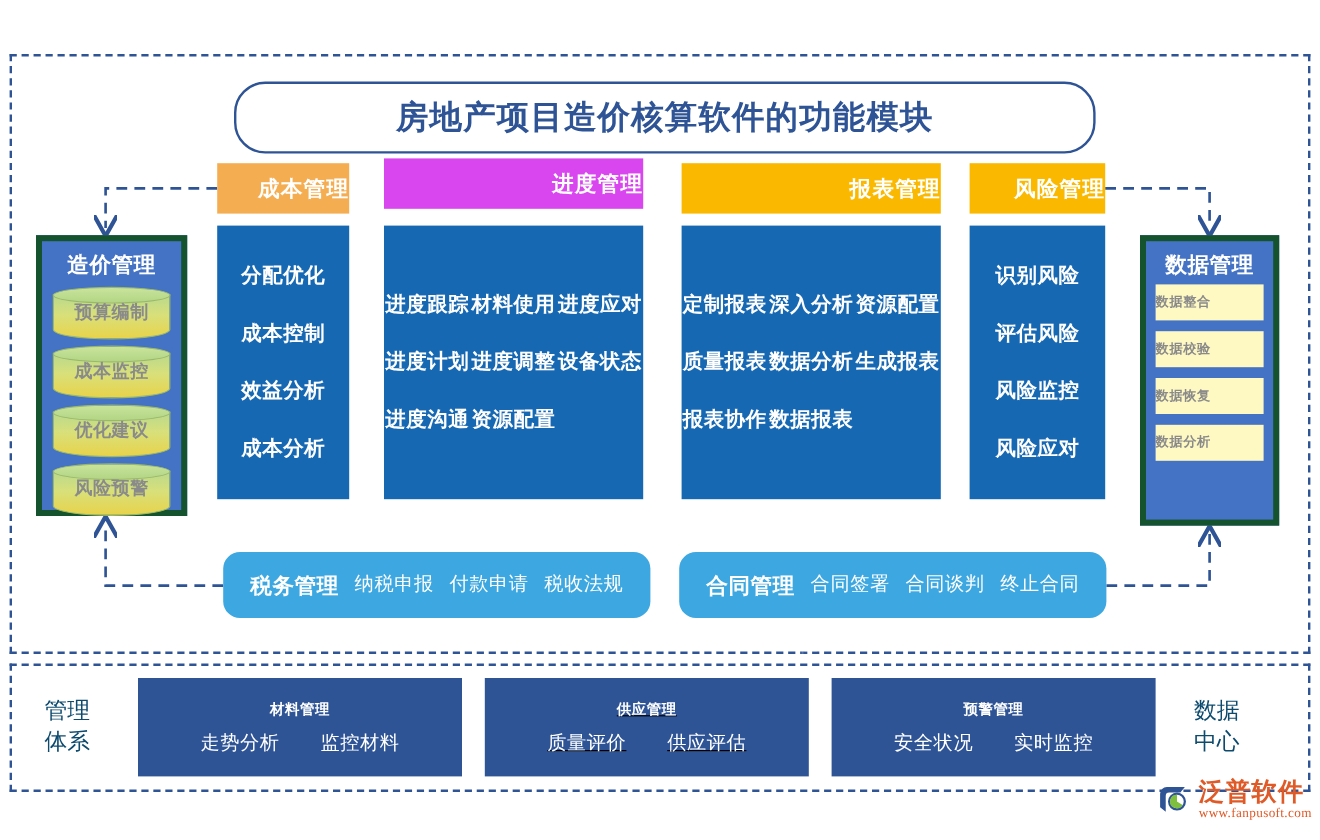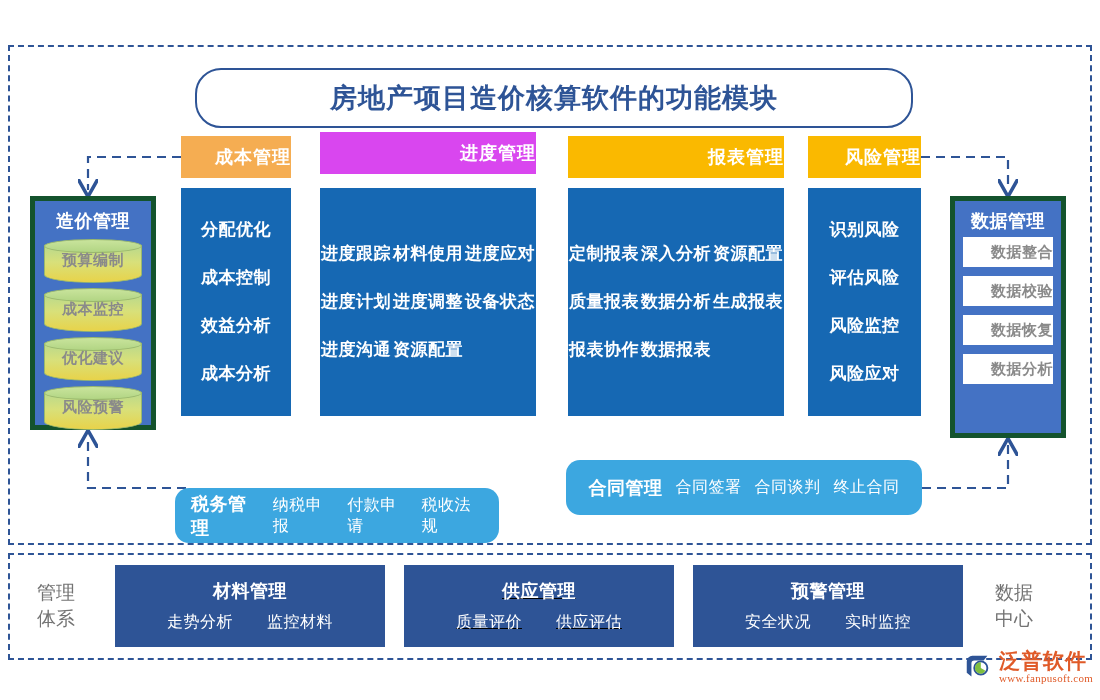--- a/index.html
+++ b/index.html
@@ -97,51 +97,51 @@
     border-radius: 50%;
     border: 1px solid #9ab86d;
   }
   .cyl-label {
     position: absolute; left: 0; right: 0; top: 12px;
     text-align: center; color: #8a8a8a; font-size: 15px; font-weight: bold;
     letter-spacing: .5px;
   }
   .dbox-wrap { padding: 4px 8px 0 8px; }
   .dbox {
-    background: #ffffff; color: #8a8a8a; font-size: 15px; font-weight: bold;
-    text-align: right; line-height: 30px; height: 30px; margin-bottom: 9px;
+    background: #fef9c3; color: #8a8a8a; font-size: 11px; font-weight: bold;
+    text-align: left; line-height: 30px; height: 30px; margin-bottom: 9px;
     letter-spacing: .5px;
   }
 
   
   .rbar {
     position: absolute; top: 460px; height: 55px; border-radius: 14px;
     background: #3CA7E0;
     display: flex; align-items: center; justify-content: center;
     gap: 13px; padding: 0 16px;
   }
-  .rbar-tax      { left: 175px; width: 324px; margin-top: 28px; }
+  .rbar-tax      { left: 186px; width: 356px; }
   .rbar-contract { left: 566px; width: 356px; }
   .rbar .lead { color:#fff; font-size:18px; font-weight:bold; letter-spacing:.5px; }
   .rbar .sub  { color:#fff; font-size:16px; letter-spacing:.5px; }
 
   
   .bot-label {
-    position: absolute; color: #737373; font-size: 19px; line-height: 26px;
+    position: absolute; color: #0c4a6e; font-size: 19px; line-height: 26px;
     text-align: center; font-weight: normal;
   }
   .bot-label-left  { left: 27px;  top: 580px; width: 58px; }
   .bot-label-right { left: 985px; top: 580px; width: 58px; }
 
   .bot-box {
     position: absolute; top: 565px; height: 82px; background: #2E5496;
     display: flex; flex-direction: column; align-items: center; justify-content: center;
   }
   .bot-box .bt {
-    color: #ffffff; font-size: 18px; font-weight: bold; letter-spacing: .5px;
+    color: #ffffff; font-size: 12px; font-weight: bold; letter-spacing: .5px;
     margin-bottom: 9px;
   }
   .bot-box .brow { display: flex; gap: 34px; }
   .bot-box .bi { color: #ffffff; font-size: 16px; letter-spacing: .5px; }
   .bot-material { left: 115px; width: 270px; }
   .bot-supply   { left: 404px; width: 270px; text-decoration: underline; }
   .bot-warning  { left: 693px; width: 270px; }
 
   
   .conn { position: absolute; left: 0; top: 0; width: 1100px; height: 700px;

